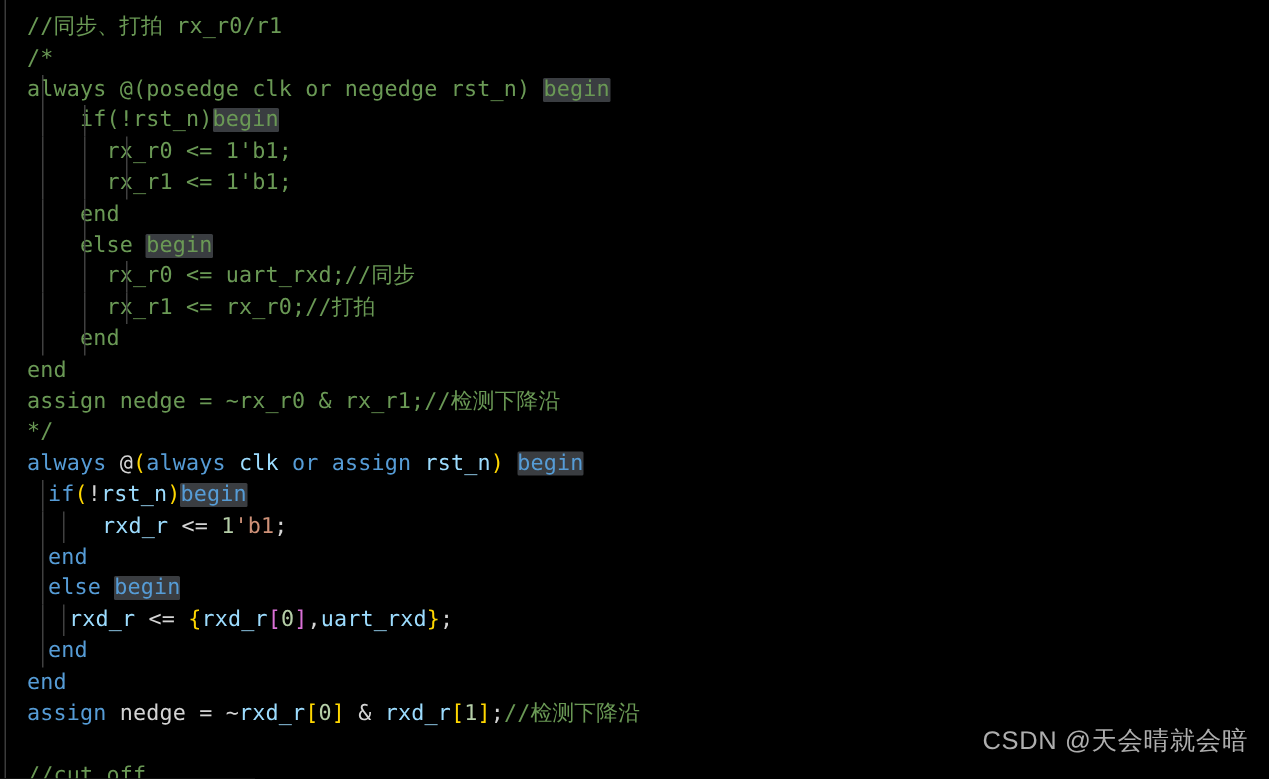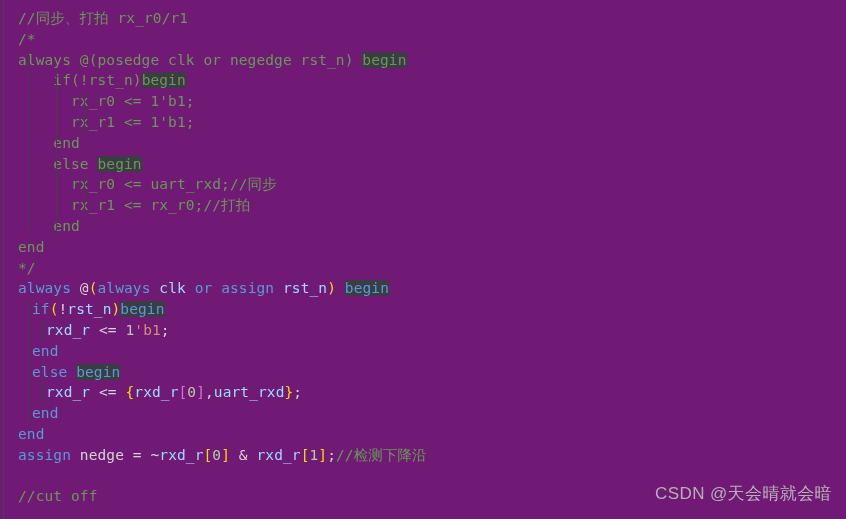--- a/index.html
+++ b/index.html
@@ -12,21 +12,21 @@
     width: 846px;
     height: 519px;
     overflow: hidden;
     font-family: "DejaVu Sans Mono", "Liberation Mono", monospace;
   }
 
   #editor {
     position: relative;
     width: 846px;
     height: 519px;
-    background: #701a75;
+    background: #000000;
     overflow: hidden;
   }
 
   
   .edge-ruler {
     position: absolute;
     left: 3px;
     top: 0;
     width: 1px;
     height: 519px;
@@ -118,28 +118,29 @@
     <div class="line"><span class="guide" style="left:28px"></span><span class="guide" style="left:56px"></span><span class="c">    else </span><span class="c match">begin</span></div>
 
     <div class="line"><span class="guide" style="left:28px"></span><span class="guide" style="left:56px"></span><span class="guide" style="left:84px"></span><span class="c">      rx_r0 &lt;= uart_rxd;//同步</span></div>
 
     <div class="line"><span class="guide" style="left:28px"></span><span class="guide" style="left:56px"></span><span class="guide" style="left:84px"></span><span class="c">      rx_r1 &lt;= rx_r0;//打拍</span></div>
 
     <div class="line"><span class="guide" style="left:28px"></span><span class="guide" style="left:56px"></span><span class="c">    end</span></div>
 
     <div class="line"><span class="c">end</span></div>
 
+    <div class="line"><span class="c">assign nedge = ~rx_r0 &amp; rx_r1;//检测下降沿</span></div>
 
     <div class="line"><span class="c">*/</span></div>
 
     <div class="line"><span class="kw">always</span><span class="pl"> </span><span class="pl">@</span><span class="b1">(</span><span class="kw">always</span><span class="var"> clk </span><span class="kw">or</span><span class="kw"> assign</span><span class="var"> rst_n</span><span class="b1">)</span><span class="pl"> </span><span class="kw match">begin</span></div>
 
     <div class="line" style="padding-left:32px"><span class="guide" style="left:28px"></span><span class="kw">if</span><span class="b1">(</span><span class="pl">!</span><span class="var">rst_n</span><span class="b1">)</span><span class="kw match">begin</span></div>
 
-    <div class="line" style="padding-left:46px"><span class="guide" style="left:28px"></span><span class="guide" style="left:42px"></span><span class="var">rxd_r</span><span class="pl"> &lt;= </span><span class="num">1</span><span class="bs">'b1</span><span class="pl">;</span></div>
+    <div class="line" style="padding-left:68px"><span class="guide" style="left:28px"></span><span class="guide" style="left:42px"></span><span class="var">rxd_r</span><span class="pl"> &lt;= </span><span class="num">1</span><span class="bs">'b1</span><span class="pl">;</span></div>
 
     <div class="line" style="padding-left:32px"><span class="guide" style="left:28px"></span><span class="kw">end</span></div>
 
     <div class="line" style="padding-left:32px"><span class="guide" style="left:28px"></span><span class="kw">else</span><span class="pl"> </span><span class="kw match">begin</span></div>
 
     <div class="line" style="padding-left:46px"><span class="guide" style="left:28px"></span><span class="guide" style="left:42px"></span><span class="var">rxd_r</span><span class="pl"> &lt;= </span><span class="b1">{</span><span class="var">rxd_r</span><span class="b2">[</span><span class="num">0</span><span class="b2">]</span><span class="pl">,</span><span class="var">uart_rxd</span><span class="b1">}</span><span class="pl">;</span></div>
 
     <div class="line" style="padding-left:32px"><span class="guide" style="left:28px"></span><span class="kw">end</span></div>
 
     <div class="line"><span class="kw">end</span></div>

